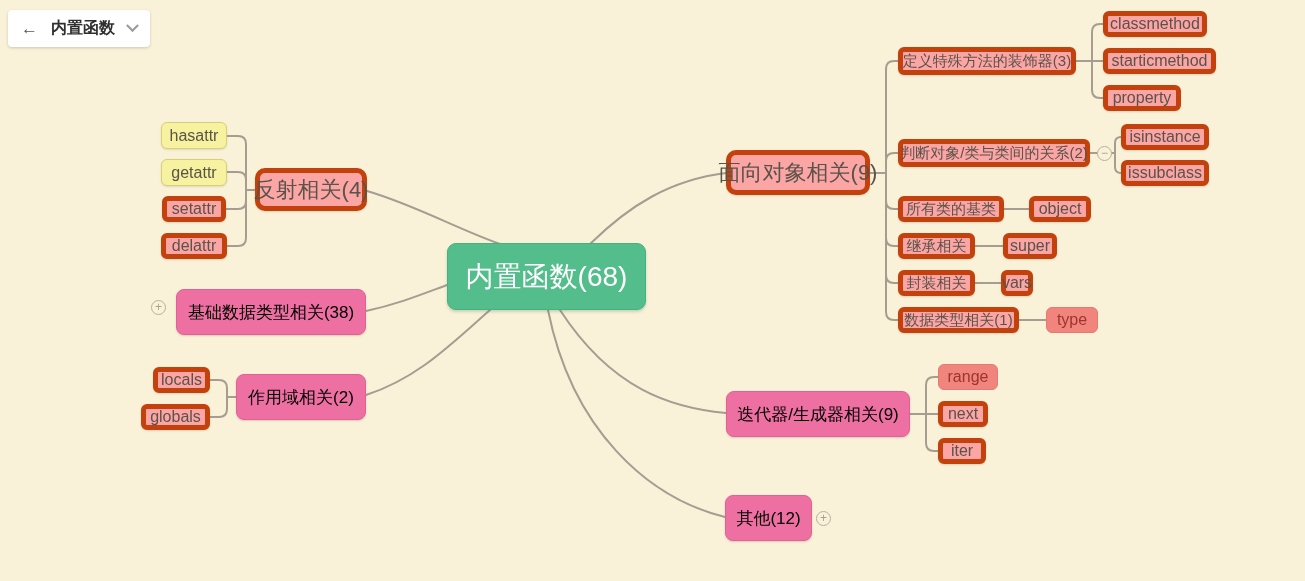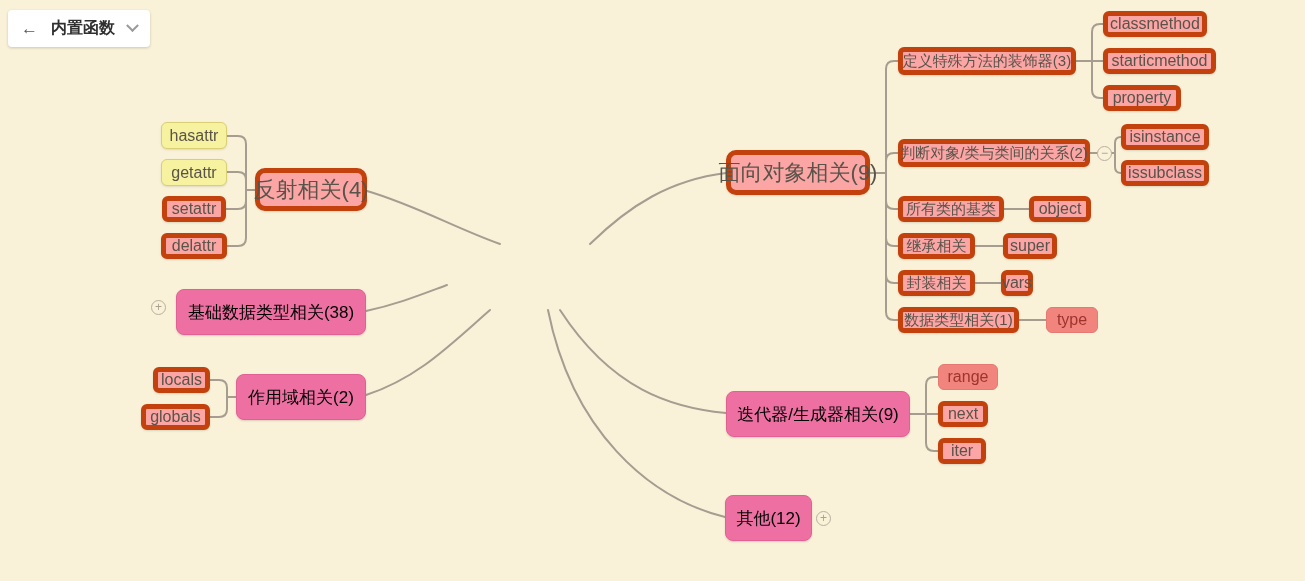--- a/index.html
+++ b/index.html
@@ -76,20 +76,21 @@
     <path d="M1004 209 H1029"></path>
     <path d="M975 246 H1003"></path>
     <path d="M975 283 H1001"></path>
     <path d="M1019 320 H1046"></path>
 
     <path d="M910 414 H938"></path>
     <path d="M926 414 V385 Q926 377 934 377 H938"></path>
     <path d="M926 414 V443 Q926 451 934 451 H938"></path>
   </svg>
 
+  <div class="node root" style="left:447px;top:243px;width:199px;height:67px">内置函数(68)</div>
 
   <div class="node white lg" style="left:255px;top:168px;width:112px;height:43px">反射相关(4)</div>
   <div class="node yellow" style="left:161px;top:122px;width:66px;height:27px">hasattr</div>
   <div class="node yellow" style="left:161px;top:159px;width:66px;height:27px">getattr</div>
   <div class="node white" style="left:162px;top:196px;width:64px;height:26px">setattr</div>
   <div class="node white" style="left:161px;top:233px;width:66px;height:26px">delattr</div>
 
   <span class="expander" style="left:151px;top:300px">+</span>
   <div class="node pink" style="left:176px;top:289px;width:190px;height:46px">基础数据类型相关(38)</div>
 

